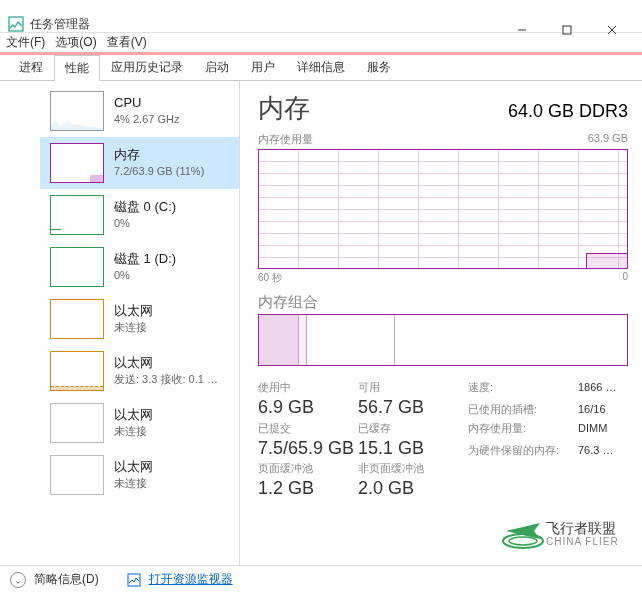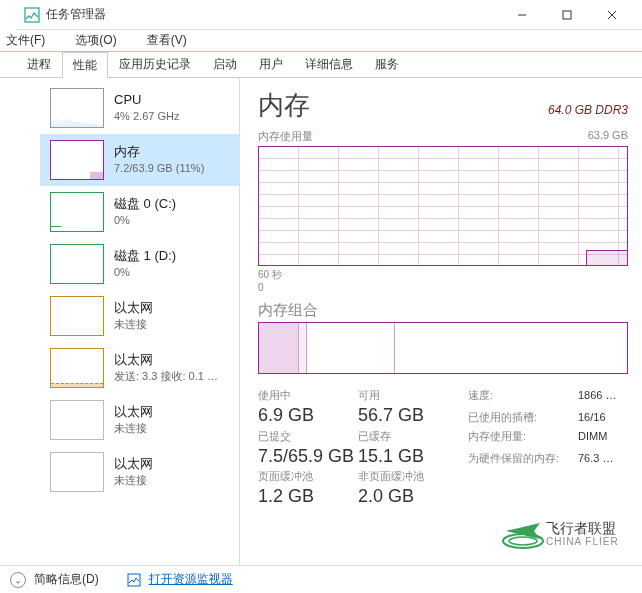--- a/index.html
+++ b/index.html
@@ -1,31 +1,31 @@
 <!DOCTYPE html>
 <html><head>
 <meta charset="utf-8">
 <style>
 * { box-sizing: border-box; margin: 0; padding: 0; font-family: "Microsoft YaHei", "Segoe UI", sans-serif; }
 body { background: #fff; width: 642px; height: 593px; overflow: hidden; position: relative; font-size: 12px; color: #333; }
 
 
-.titlebar { height: 30px; display: flex; align-items: center; padding: 9px 8px; border-bottom: 1px solid #e0e0e0; margin-left: 16px; }
+.titlebar { height: 30px; display: flex; padding: 16px 8px; border-bottom: 1px solid #e0e0e0; }
 .titlebar .app-icon { width: 16px; height: 16px; margin-right: 6px; }
 .titlebar .title { font-size: 12px; flex: 1; }
 .win-controls { display: flex; }
 .win-btn { width: 45px; height: 28px; display: flex; align-items: center; justify-content: center; font-size: 10px; color: #333; }
 .win-btn svg { width: 10px; height: 10px; }
 
 
-.menubar { height: 22px; display: flex; align-items: center; padding: 0 6px; border-bottom: 1px solid #fca5a5; font-size: 12px; gap: 30px; }
+.menubar { height: 22px; display: flex; align-items: center; padding: 0 6px; border-bottom: 3px solid #fca5a5; font-size: 12px; gap: 10px; }
 .menubar span { cursor: default; }
 
 
-.tabbar { height: 26px; display: flex; align-items: flex-end; padding: 0 16px; border-bottom: 1px solid #ccc; font-size: 12px; }
+.tabbar { height: 26px; display: flex; align-items: flex-end; padding: 0 8px; border-bottom: 1px solid #ccc; font-size: 12px; }
 .tab { padding: 4px 10px; border: 1px solid transparent; border-bottom: none; cursor: default; color: #333; }
 .tab.active { border-color: #ccc; background: #fff; position: relative; top: 1px; }
 
 
 .content { display: flex; height: calc(593px - 30px - 22px - 26px - 28px); padding-left: 40px; }
 
 
 .sidebar { width: 200px; border-right: 1px solid #ddd; overflow: hidden; padding: 4px 0; }
 .side-item { display: flex; align-items: center; gap: 10px; padding: 6px 10px; cursor: default; }
 .side-item.selected { background: #cce8ff; }
@@ -42,25 +42,25 @@
 .thumb.net2 { border-color: #bbb; }
 .thumb.net3 { border-color: #bbb; }
 .side-text { display:flex; flex-direction:column; line-height:1.3; min-width:0;}
 .side-label { font-size: 13px; color:#222; white-space: nowrap;}
 .side-sub { font-size: 11px; color:#666; white-space: nowrap; overflow:hidden; text-overflow: ellipsis;}
 
 
 .detail { flex:1; padding: 10px 14px 6px 18px; overflow:hidden;}
 .det-header { display:flex; justify-content:space-between; align-items:baseline; }
 .det-title { font-size: 26px; font-weight: 400; color:#444;}
-.det-right { font-size: 12px; color:#7f1d1d;font-style:italic;}
+.det-right { font-size: 18px; color:#000000;}
 .det-sub { display:flex; justify-content:space-between; font-size:11px; color:#888; margin-top:6px;}
 .usage-graph { height: 120px; border:1px solid #a020a0; margin-top:2px; background: repeating-linear-gradient(to bottom, transparent 0 11px, #e6cce6 11px 12px), repeating-linear-gradient(to right, transparent 0 39px, #e6cce6 39px 40px); position:relative;}
 .usage-graph::after{content:"";position:absolute;bottom:0;right:0;width:40px;height:14px;border-top:1px solid #a020a0;border-left:1px solid #a020a0;background:rgba(160,32,160,.12);}
-.axis { display:flex; justify-content:space-between; font-size:10px; color:#888; margin-top:2px;flex-direction:column;}
+.axis { display:flex; justify-content:space-between; font-size:10px; color:#888; margin-top:2px;}
 .comp-label { font-size:15px; color:#888; margin-top:8px;}
 .comp-graph { height: 52px; border:1px solid #a020a0; margin-top:2px; display:flex;}
 .comp-seg { border-right:1px solid #caa0ca;}
 .comp-seg.inuse { width:11%; background:rgba(160,32,160,.18);}
 .comp-seg.mod { width:2%; background:rgba(160,32,160,.08);}
 .comp-seg.standby { width:24%; }
 .comp-seg.free { flex:1; border-right:none;}
 
 .stats-grid { display:grid; grid-template-columns: 100px 110px 110px 60px; row-gap:2px; margin-top:14px; align-items:baseline;}
 .stat-lbl { font-size:11px; color:#888;}

